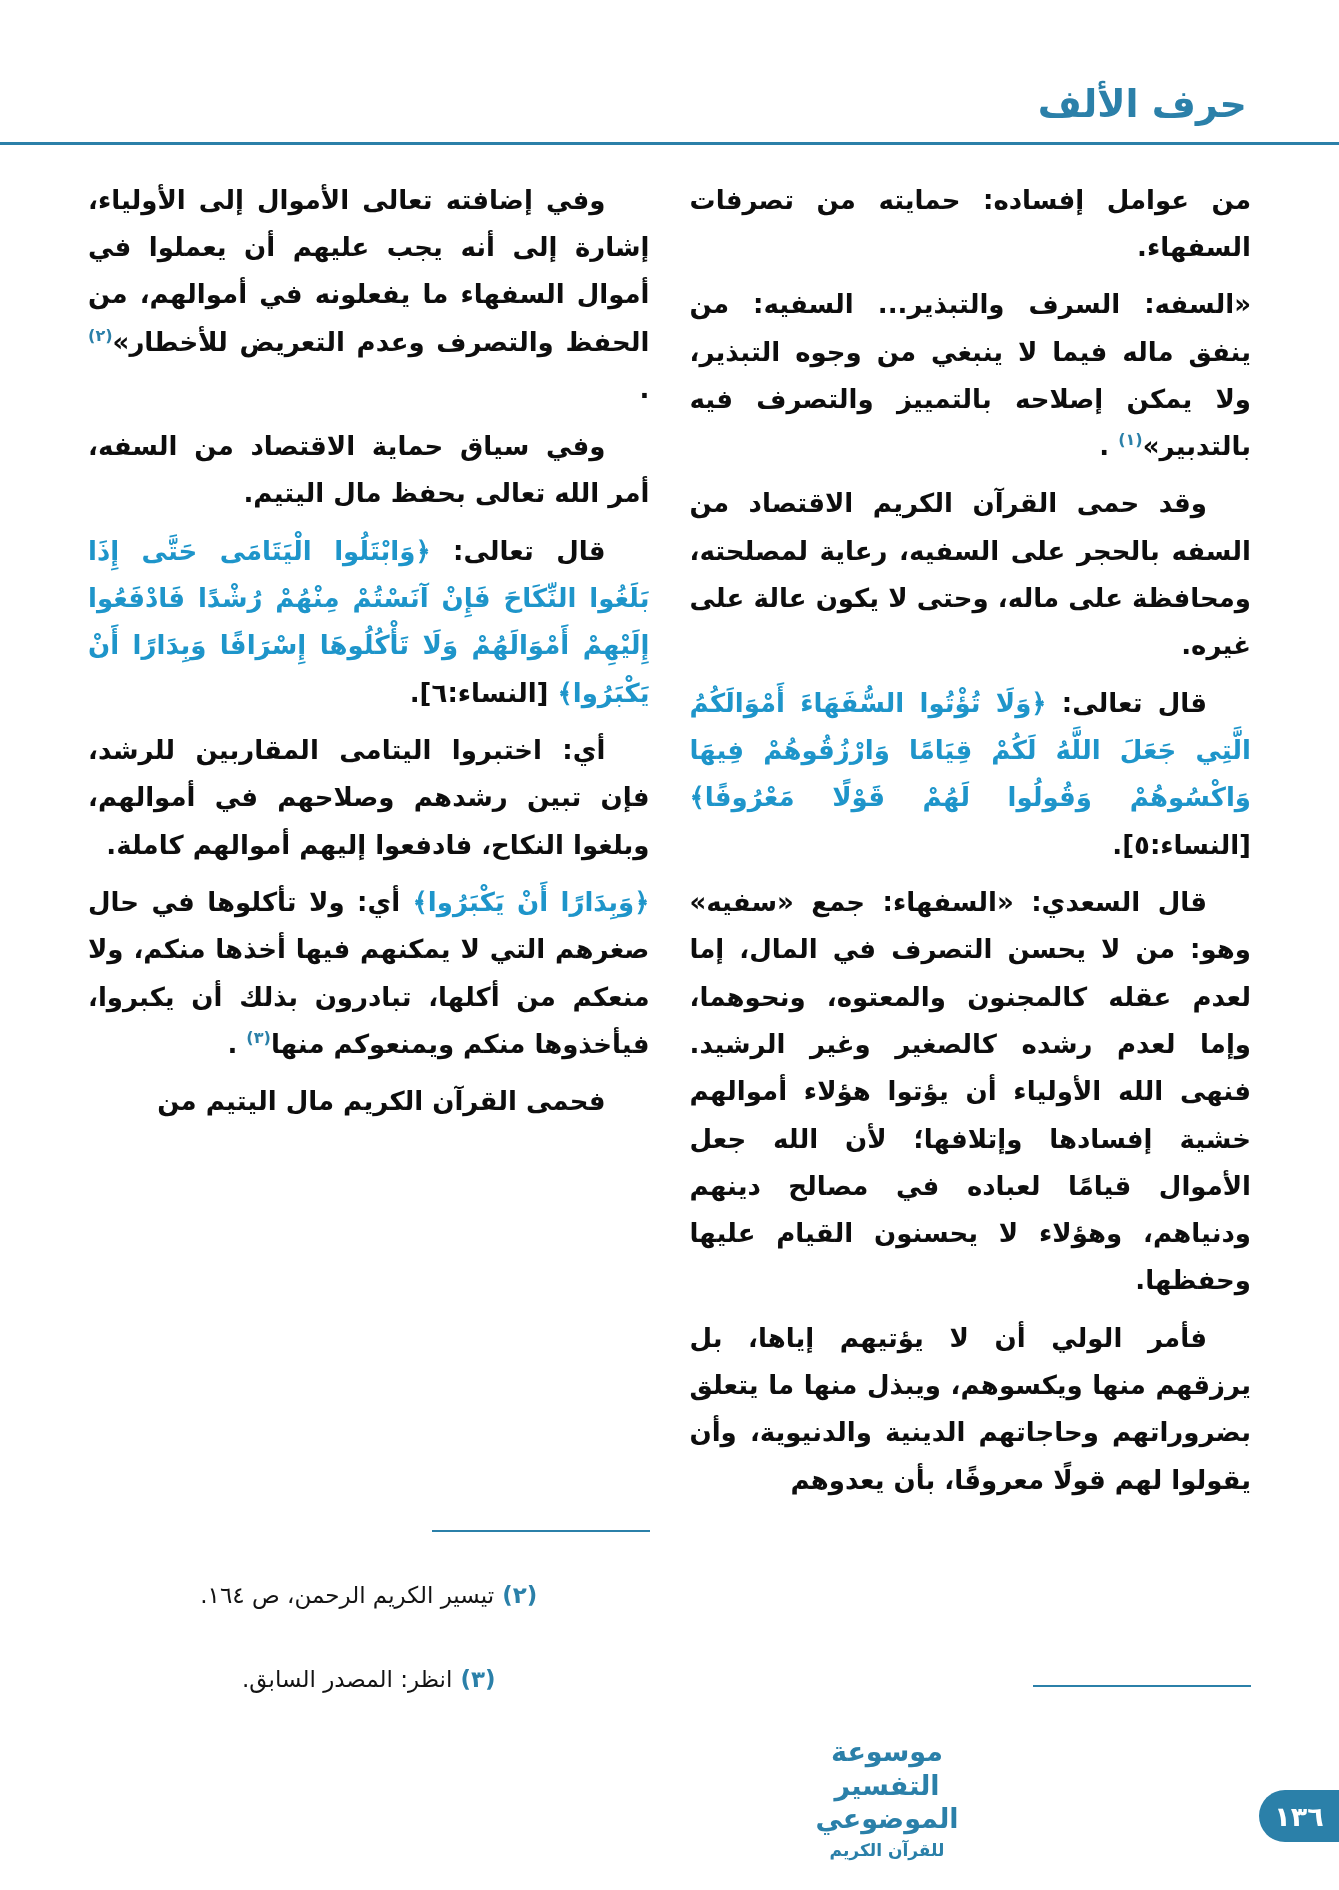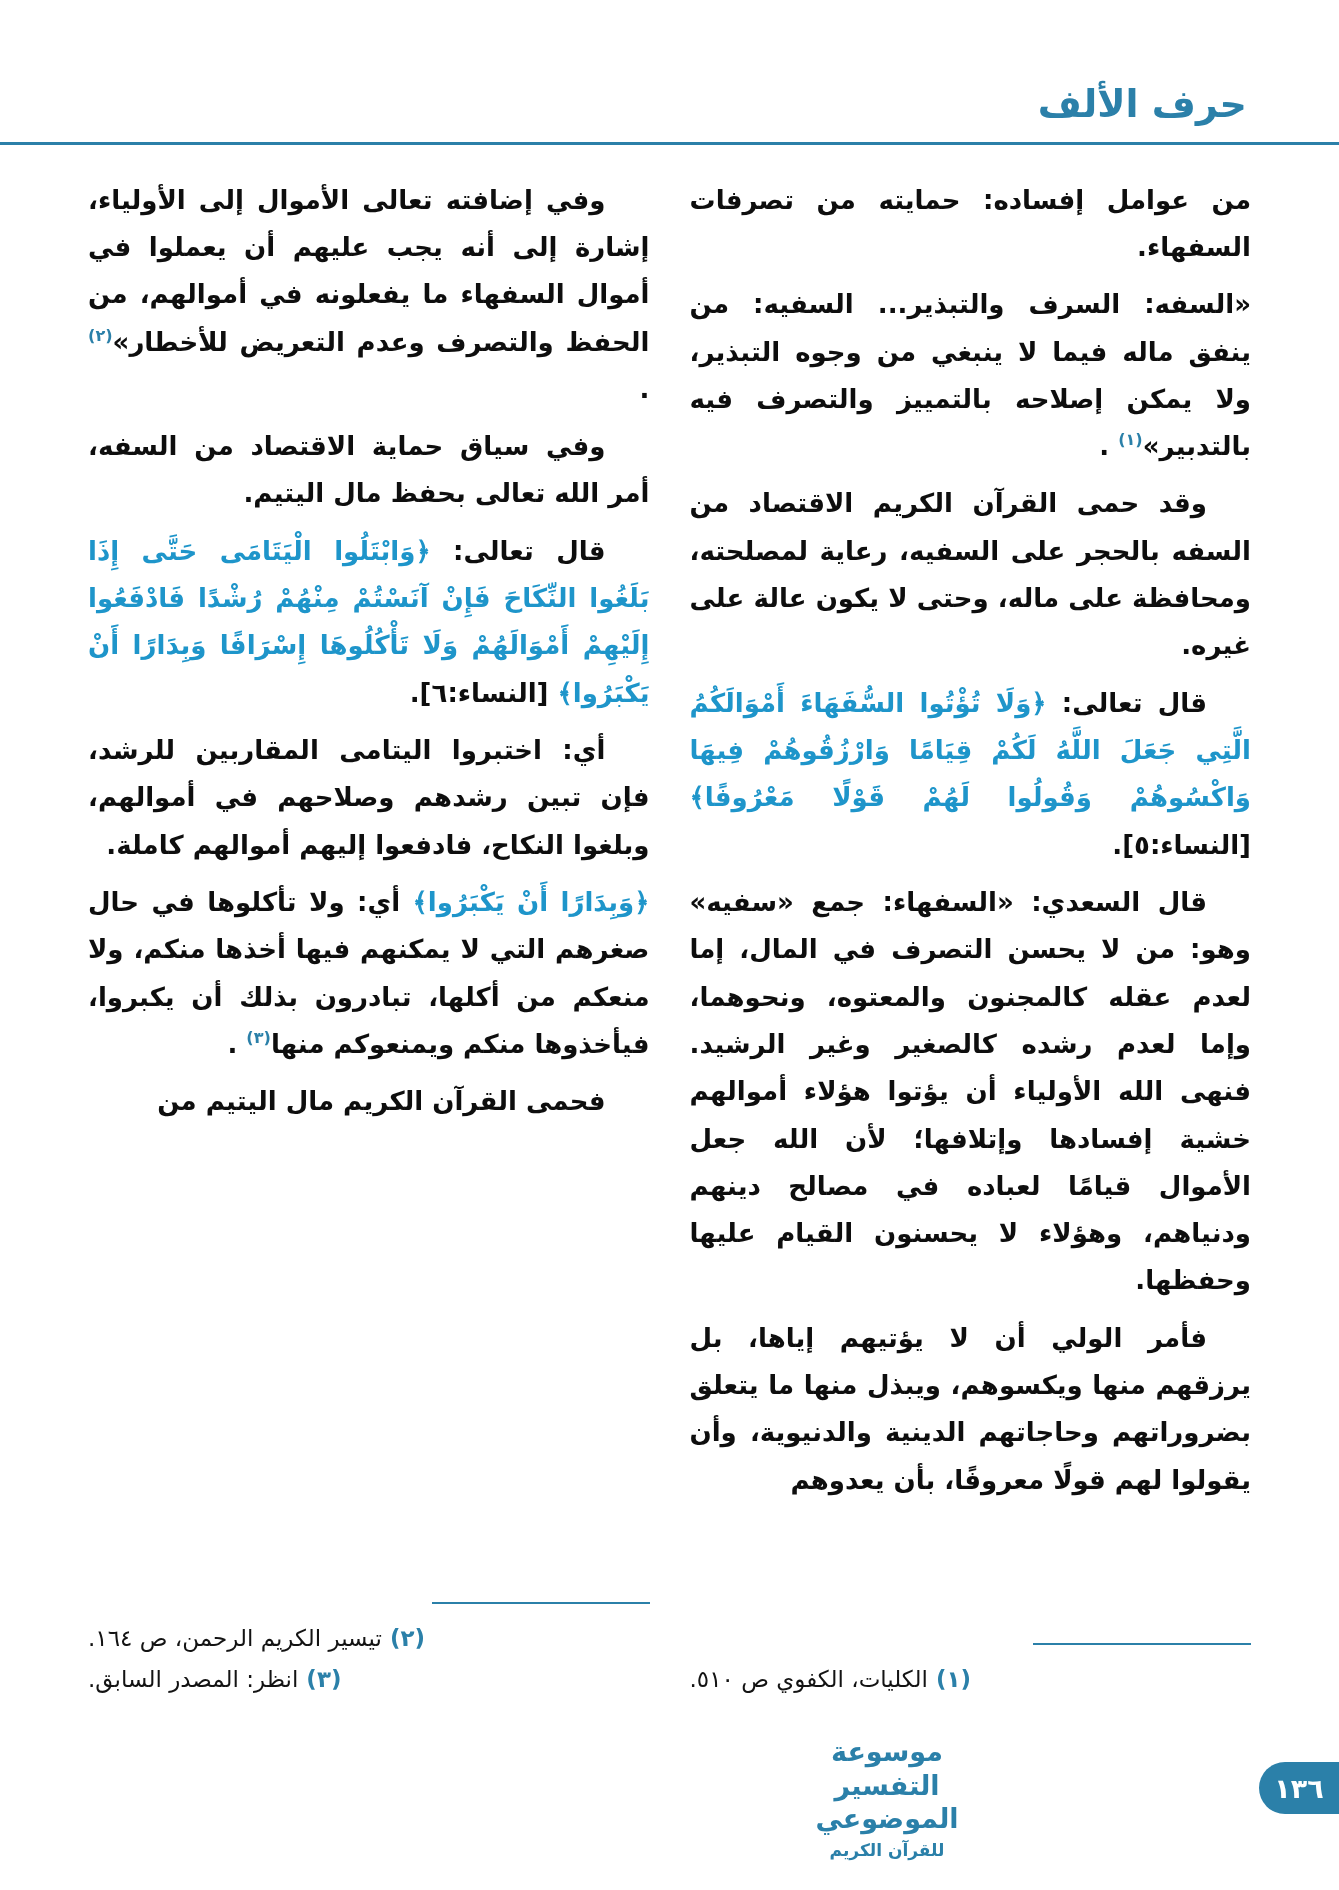--- a/index.html
+++ b/index.html
@@ -70,21 +70,22 @@
   .fn-sep {
     width: 218px;
     height: 2px;
     background: var(--accent, #2b80a9);
     margin-bottom: 14px;
   }
   .footnote {
     font-size: 23px;
     line-height: 1.8;
     color: #131313;
-    text-align: left;
+    text-align: center;
+    margin-top: 43px;
   }
   .fnnum { color: var(--accent, #2b80a9); font-weight: bold; }
   .publisher-logo {
     position: absolute;
     bottom: 30px;
     right: 352px;
     width: 200px;
     text-align: center;
     color: var(--accent, #2b80a9);
   }
@@ -93,21 +94,21 @@
     font-weight: bold;
     line-height: 1.25;
   }
   .logo-sub {
     font-size: 17px;
     font-weight: bold;
     margin-top: 4px;
   }
   .page-badge {
     position: absolute;
-    bottom: 76px;
+    bottom: 48px;
     right: 0;
     width: 80px;
     height: 52px;
     background: var(--accent, #2b80a9);
     border-radius: 26px 0 0 26px;
     display: flex;
     align-items: center;
     justify-content: center;
     color: #ffffff;
     font-size: 27px;
@@ -131,23 +132,20 @@
       <div class="col-content">
           <p class="para"><span>من عوامل إفساده: حمايته من تصرفات السفهاء.</span></p>
           <p class="para"><span>«السفه: السرف والتبذير... السفيه: من ينفق ماله فيما لا ينبغي من وجوه التبذير، ولا يمكن إصلاحه بالتمييز والتصرف فيه بالتدبير»</span><span class="fnref">(١)</span><span> .</span></p>
           <p class="para indent"><span>وقد حمى القرآن الكريم الاقتصاد من السفه بالحجر على السفيه، رعاية لمصلحته، ومحافظة على ماله، وحتى لا يكون عالة على غيره.</span></p>
           <p class="para indent"><span>قال تعالى: </span><span class="quran">﴿وَلَا تُؤْتُوا السُّفَهَاءَ أَمْوَالَكُمُ الَّتِي جَعَلَ اللَّهُ لَكُمْ قِيَامًا وَارْزُقُوهُمْ فِيهَا وَاكْسُوهُمْ وَقُولُوا لَهُمْ قَوْلًا مَعْرُوفًا﴾</span><span> [النساء:٥].</span></p>
           <p class="para indent"><span>قال السعدي: «السفهاء: جمع «سفيه» وهو: من لا يحسن التصرف في المال، إما لعدم عقله كالمجنون والمعتوه، ونحوهما، وإما لعدم رشده كالصغير وغير الرشيد. فنهى الله الأولياء أن يؤتوا هؤلاء أموالهم خشية إفسادها وإتلافها؛ لأن الله جعل الأموال قيامًا لعباده في مصالح دينهم ودنياهم، وهؤلاء لا يحسنون القيام عليها وحفظها.</span></p>
           <p class="para indent"><span>فأمر الولي أن لا يؤتيهم إياها، بل يرزقهم منها ويكسوهم، ويبذل منها ما يتعلق بضروراتهم وحاجاتهم الدينية والدنيوية، وأن يقولوا لهم قولًا معروفًا، بأن يعدوهم</span></p>
         </div>
       <div class="col-footnotes">
         <div class="fn-sep"></div>
-        <div class="fn-list">
-            <div class="footnote"><span class="fnnum">(١) </span><span>الكليات، الكفوي ص ٥١٠.</span></div>
-          </div>
       </div>
     </section>
 
     <section class="column">
       <div class="col-content">
           <p class="para indent"><span>وفي إضافته تعالى الأموال إلى الأولياء، إشارة إلى أنه يجب عليهم أن يعملوا في أموال السفهاء ما يفعلونه في أموالهم، من الحفظ والتصرف وعدم التعريض للأخطار»</span><span class="fnref">(٢)</span><span> .</span></p>
           <p class="para indent"><span>وفي سياق حماية الاقتصاد من السفه، أمر الله تعالى بحفظ مال اليتيم.</span></p>
           <p class="para indent"><span>قال تعالى: </span><span class="quran">﴿وَابْتَلُوا الْيَتَامَى حَتَّى إِذَا بَلَغُوا النِّكَاحَ فَإِنْ آنَسْتُمْ مِنْهُمْ رُشْدًا فَادْفَعُوا إِلَيْهِمْ أَمْوَالَهُمْ وَلَا تَأْكُلُوهَا إِسْرَافًا وَبِدَارًا أَنْ يَكْبَرُوا﴾</span><span> [النساء:٦].</span></p>
           <p class="para indent"><span>أي: اختبروا اليتامى المقاربين للرشد، فإن تبين رشدهم وصلاحهم في أموالهم، وبلغوا النكاح، فادفعوا إليهم أموالهم كاملة.</span></p>
           <p class="para"><span class="quran">﴿وَبِدَارًا أَنْ يَكْبَرُوا﴾</span><span> أي: ولا تأكلوها في حال صغرهم التي لا يمكنهم فيها أخذها منكم، ولا منعكم من أكلها، تبادرون بذلك أن يكبروا، فيأخذوها منكم ويمنعوكم منها</span><span class="fnref">(٣)</span><span> .</span></p>

